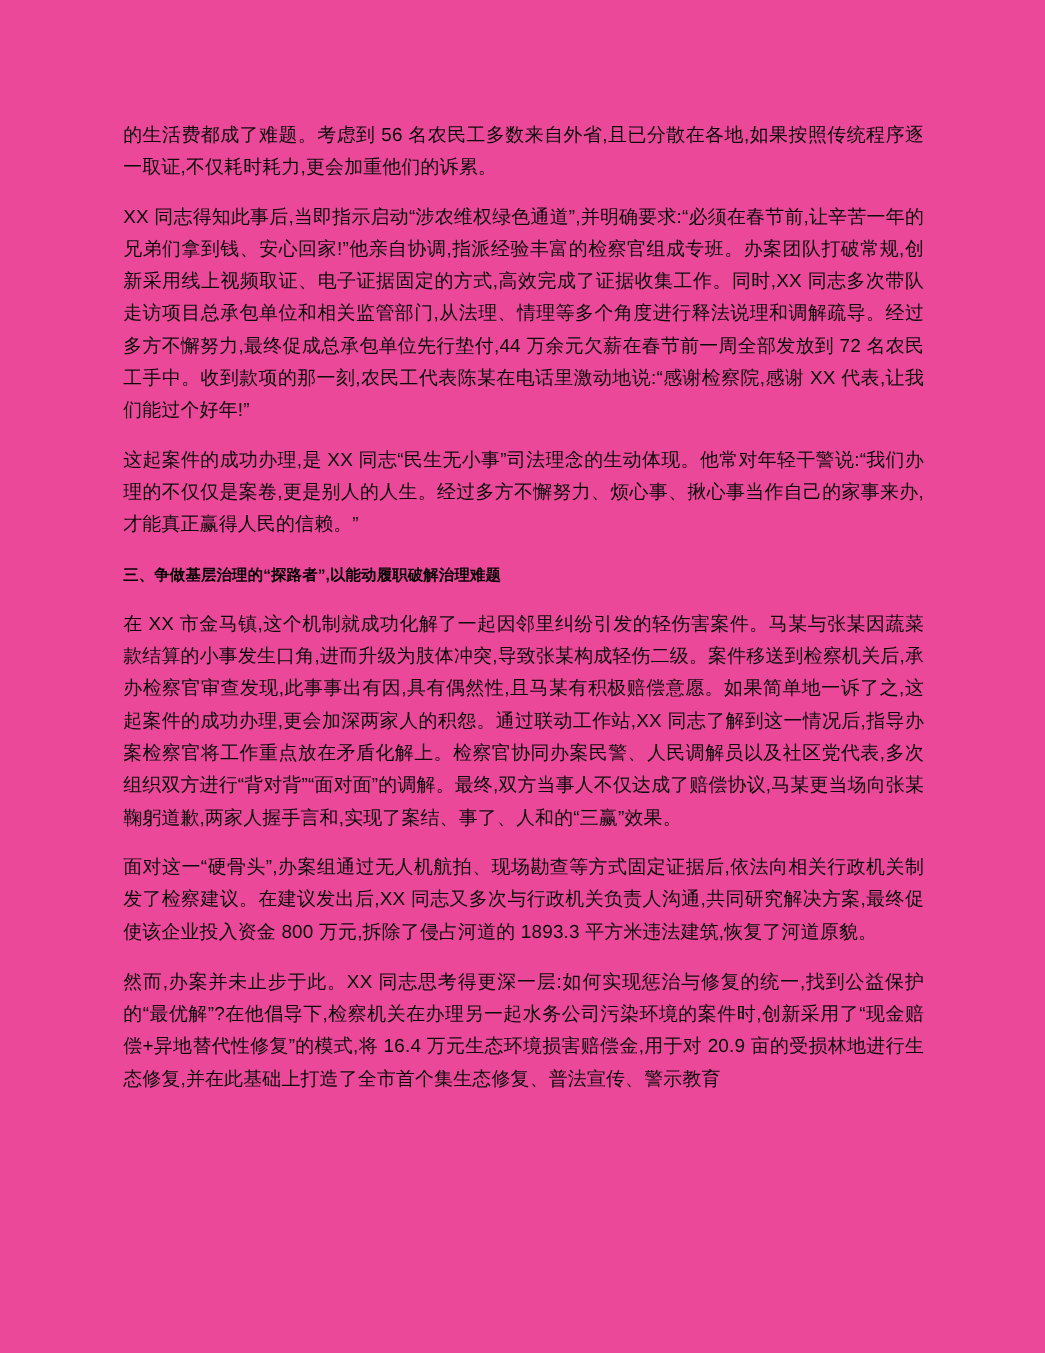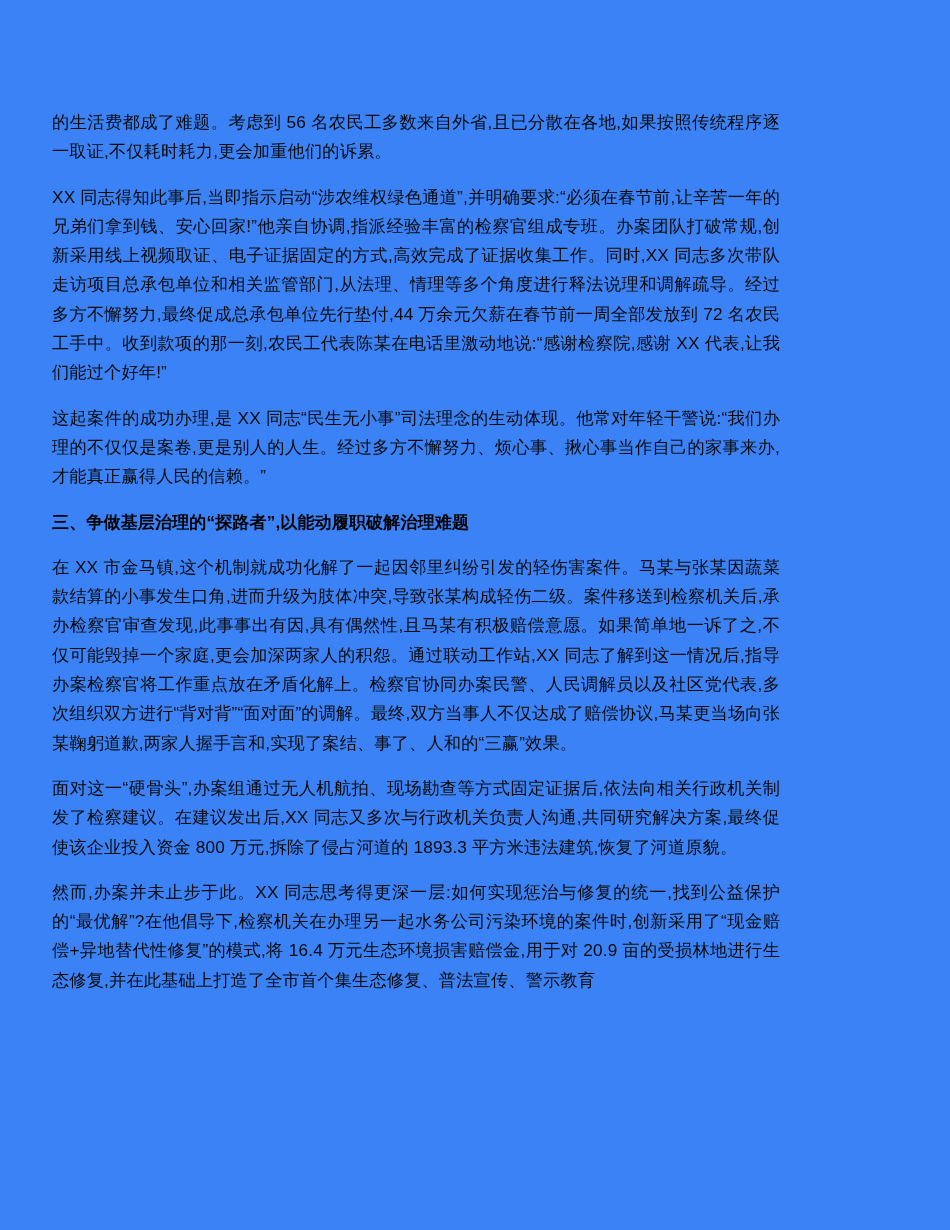--- a/index.html
+++ b/index.html
@@ -12,57 +12,57 @@
     height: 1230px;
     background: #ffffff;
     font-family: "Liberation Sans", "DejaVu Sans", sans-serif;
     color: #000000;
     overflow: hidden;
   }
   .page {
     position: relative;
     width: 950px;
     height: 1230px;
-    background: #3b82f6;
+    background: #ec4899;
     box-sizing: border-box;
-    padding: 108px 110px 0 52px;
+    padding: 108px 110px 0 112px;
   }
   .doc-body {
     width: 728px;
   }
   p.para {
     margin: 0 0 16px 0;
     font-size: 17.2px;
     line-height: 29.3px;
     text-align: justify;
     text-justify: inter-character;
     letter-spacing: 0.01em;
     word-break: break-all;
     color: #0a0a0a;
   }
   p.heading {
     margin: 0 0 16px 0;
-    font-size: 17px;
+    font-size: 14px;
     line-height: 29.3px;
     font-weight: bold;
     text-align: left;
     letter-spacing: 0.01em;
     color: #000000;
   }
   p.para:last-child,
   p.heading:last-child {
     margin-bottom: 0;
   }
 </style>
 </head>
 <body>
 
 <div class="page">
   <div class="doc-body" id="doc-body">
       <p class="para">的生活费都成了难题。考虑到 56 名农民工多数来自外省,且已分散在各地,如果按照传统程序逐一取证,不仅耗时耗力,更会加重他们的诉累。</p>
       <p class="para">XX 同志得知此事后,当即指示启动“涉农维权绿色通道”,并明确要求:“必须在春节前,让辛苦一年的兄弟们拿到钱、安心回家!”他亲自协调,指派经验丰富的检察官组成专班。办案团队打破常规,创新采用线上视频取证、电子证据固定的方式,高效完成了证据收集工作。同时,XX 同志多次带队走访项目总承包单位和相关监管部门,从法理、情理等多个角度进行释法说理和调解疏导。经过多方不懈努力,最终促成总承包单位先行垫付,44 万余元欠薪在春节前一周全部发放到 72 名农民工手中。收到款项的那一刻,农民工代表陈某在电话里激动地说:“感谢检察院,感谢 XX 代表,让我们能过个好年!”</p>
       <p class="para">这起案件的成功办理,是 XX 同志“民生无小事”司法理念的生动体现。他常对年轻干警说:“我们办理的不仅仅是案卷,更是别人的人生。经过多方不懈努力、烦心事、揪心事当作自己的家事来办,才能真正赢得人民的信赖。”</p>
       <p class="heading">三、争做基层治理的“探路者”,以能动履职破解治理难题</p>
-      <p class="para">在 XX 市金马镇,这个机制就成功化解了一起因邻里纠纷引发的轻伤害案件。马某与张某因蔬菜款结算的小事发生口角,进而升级为肢体冲突,导致张某构成轻伤二级。案件移送到检察机关后,承办检察官审查发现,此事事出有因,具有偶然性,且马某有积极赔偿意愿。如果简单地一诉了之,不仅可能毁掉一个家庭,更会加深两家人的积怨。通过联动工作站,XX 同志了解到这一情况后,指导办案检察官将工作重点放在矛盾化解上。检察官协同办案民警、人民调解员以及社区党代表,多次组织双方进行“背对背”“面对面”的调解。最终,双方当事人不仅达成了赔偿协议,马某更当场向张某鞠躬道歉,两家人握手言和,实现了案结、事了、人和的“三赢”效果。</p>
+      <p class="para">在 XX 市金马镇,这个机制就成功化解了一起因邻里纠纷引发的轻伤害案件。马某与张某因蔬菜款结算的小事发生口角,进而升级为肢体冲突,导致张某构成轻伤二级。案件移送到检察机关后,承办检察官审查发现,此事事出有因,具有偶然性,且马某有积极赔偿意愿。如果简单地一诉了之,这起案件的成功办理,更会加深两家人的积怨。通过联动工作站,XX 同志了解到这一情况后,指导办案检察官将工作重点放在矛盾化解上。检察官协同办案民警、人民调解员以及社区党代表,多次组织双方进行“背对背”“面对面”的调解。最终,双方当事人不仅达成了赔偿协议,马某更当场向张某鞠躬道歉,两家人握手言和,实现了案结、事了、人和的“三赢”效果。</p>
       <p class="para">面对这一“硬骨头”,办案组通过无人机航拍、现场勘查等方式固定证据后,依法向相关行政机关制发了检察建议。在建议发出后,XX 同志又多次与行政机关负责人沟通,共同研究解决方案,最终促使该企业投入资金 800 万元,拆除了侵占河道的 1893.3 平方米违法建筑,恢复了河道原貌。</p>
       <p class="para">然而,办案并未止步于此。XX 同志思考得更深一层:如何实现惩治与修复的统一,找到公益保护的“最优解”?在他倡导下,检察机关在办理另一起水务公司污染环境的案件时,创新采用了“现金赔偿+异地替代性修复”的模式,将 16.4 万元生态环境损害赔偿金,用于对 20.9 亩的受损林地进行生态修复,并在此基础上打造了全市首个集生态修复、普法宣传、警示教育</p>
     </div>
 </div>
 
 </body></html>

